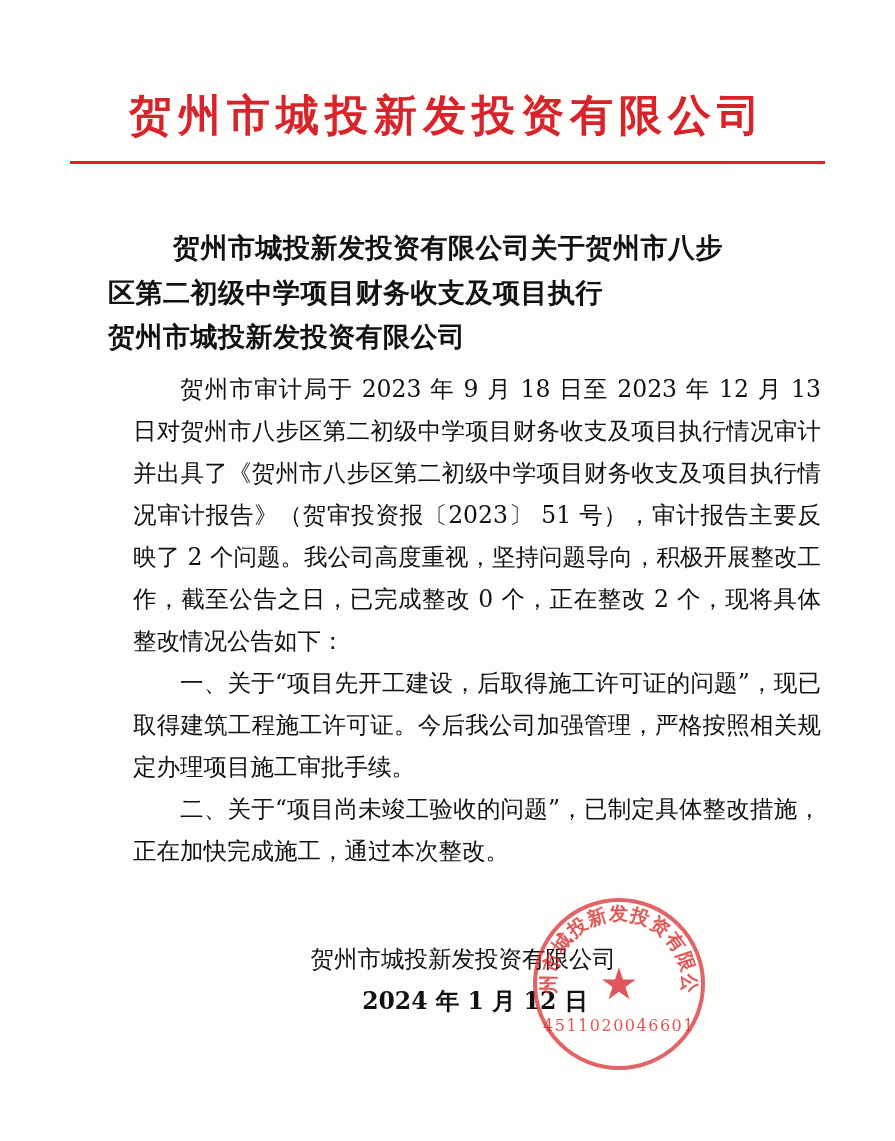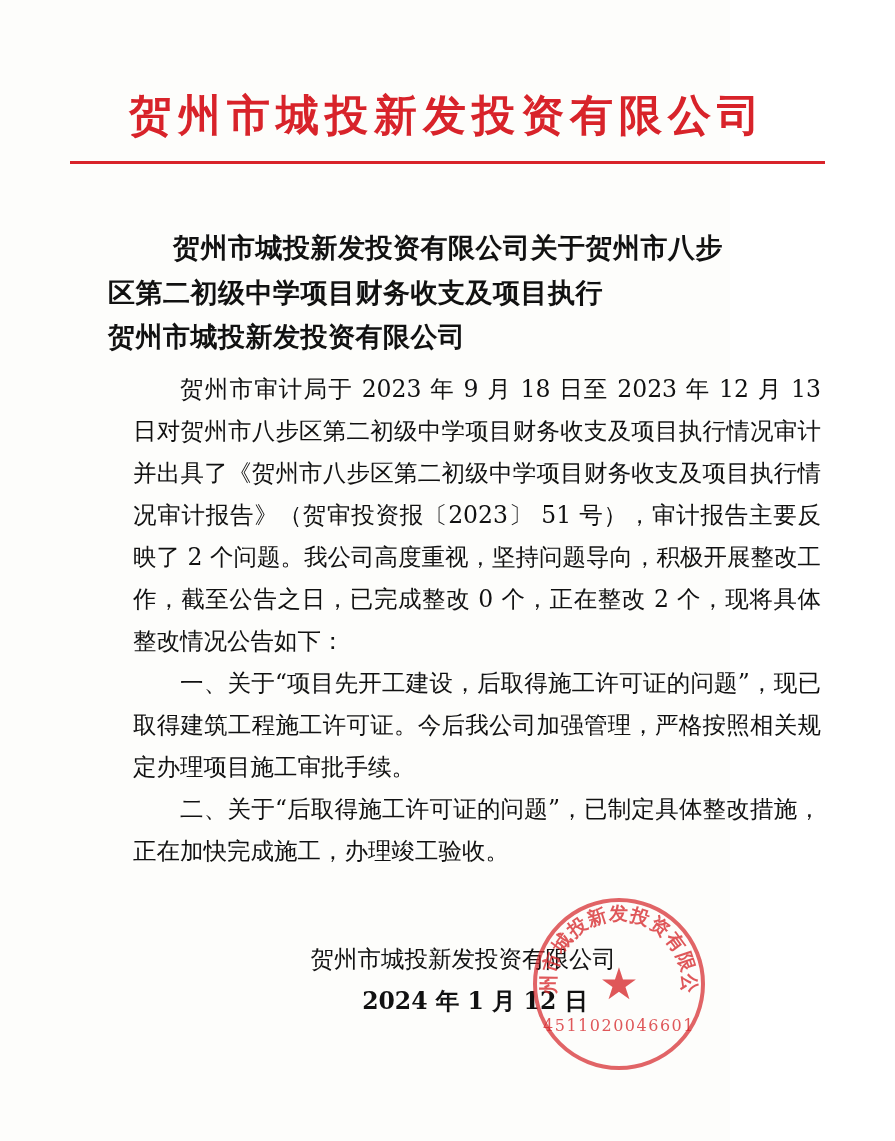--- a/index.html
+++ b/index.html
@@ -159,21 +159,21 @@
 
   <div class="doc-title">
     <span class="line l1">贺州市城投新发投资有限公司关于贺州市八步</span>
     <span class="line l2">区第二初级中学项目财务收支及项目执行</span>
     <span class="line l3">贺州市城投新发投资有限公司</span>
   </div>
 
   <div class="body-text">
     <p>贺州市审计局于 2023 年 9 月 18 日至 2023 年 12 月 13 日对贺州市八步区第二初级中学项目财务收支及项目执行情况审计并出具了《贺州市八步区第二初级中学项目财务收支及项目执行情况审计报告》（贺审投资报〔2023〕 51 号），审计报告主要反映了 2 个问题。我公司高度重视，坚持问题导向，积极开展整改工作，截至公告之日，已完成整改 0 个，正在整改 2 个，现将具体整改情况公告如下：</p>
     <p>一、关于“项目先开工建设，后取得施工许可证的问题”，现已取得建筑工程施工许可证。今后我公司加强管理，严格按照相关规定办理项目施工审批手续。</p>
-    <p>二、关于“后取得施工许可证的问题”，已制定具体整改措施，正在加快完成施工，办理竣工验收。</p>
+    <p>二、关于“项目尚未竣工验收的问题”，已制定具体整改措施，正在加快完成施工，通过本次整改。</p>
   </div>
 
   <div class="signature">
     <span class="line">贺州市城投新发投资有限公司</span>
     <span class="line date">2024 年 1 月 12 日</span>
   </div>
 
   <div class="seal">
     <div class="ring"></div>
     <svg width="172" height="172" viewBox="0 0 172 172" aria-hidden="true">

